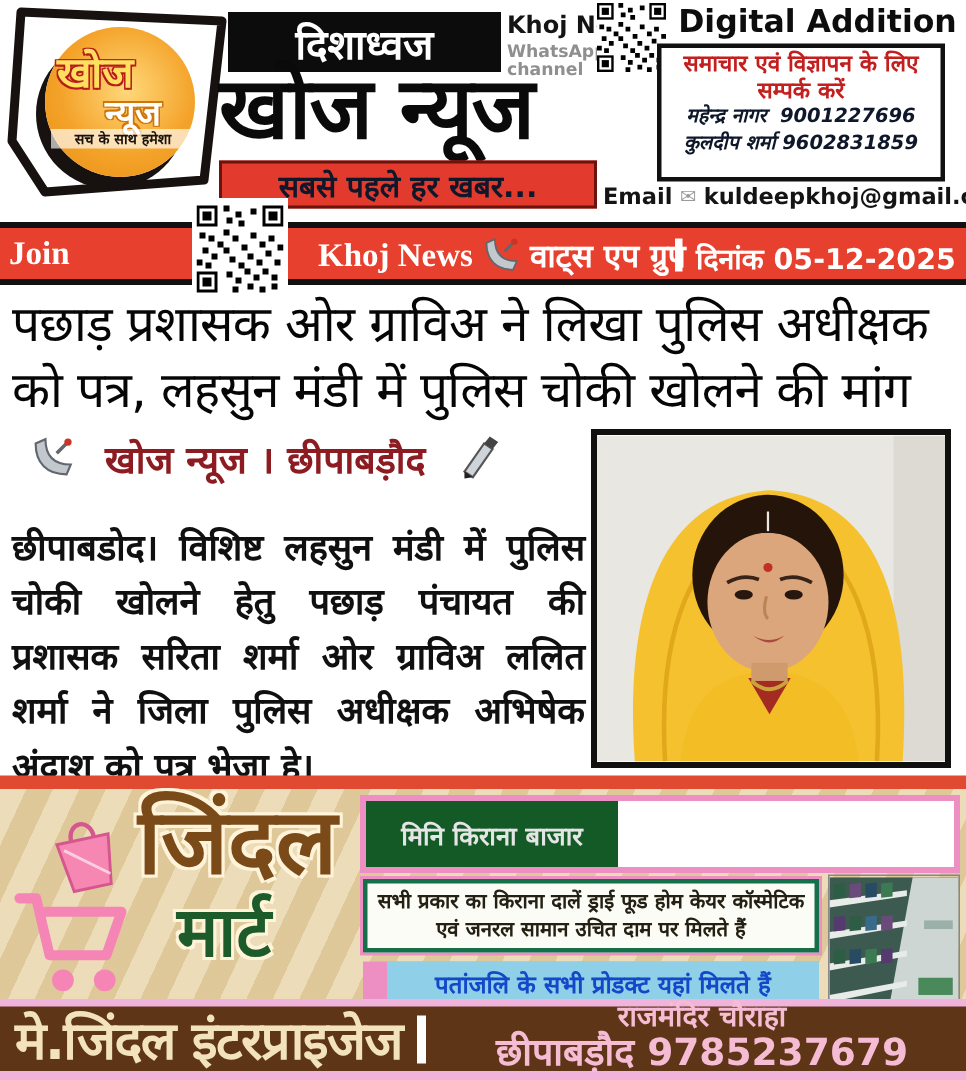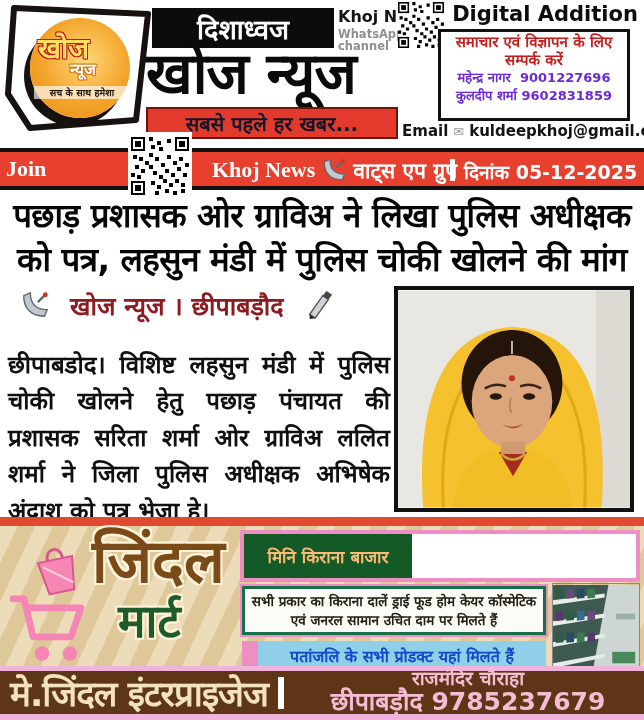--- a/index.html
+++ b/index.html
@@ -13,61 +13,61 @@
 
   
   .logo-shape { position:absolute; left:4px; top:2px; width:150px; height:130px; }
   .logo-circle {
     position:absolute; left:26px; top:16px; width:100px; height:100px; border-radius:50%;
     background:radial-gradient(circle at 55% 42%, #ffd87a 0%, #f4a32a 55%, #e88d12 100%);
     box-shadow:-6px 8px 0 0 #171210;
   }
   .logo-t1 { position:absolute; left:34px; top:26px; font-size:28px; font-weight:900; color:#ffdf5e;
     text-shadow:-1px -1px 0 #b71c1c,1px -1px 0 #b71c1c,-1px 1px 0 #b71c1c,1px 1px 0 #b71c1c; }
-  .logo-t2 { position:absolute; left:66px; top:56px; font-size:16px; font-weight:900; color:#fff;
+  .logo-t2 { position:absolute; left:66px; top:56px; font-size:23px; font-weight:900; color:#fff;
     text-shadow:-1px -1px 0 #d07608,1px -1px 0 #d07608,-1px 1px 0 #d07608,1px 1px 0 #d07608; }
   .logo-tag { position:absolute; left:30px; top:84px; width:96px; font-size:9.5px; font-weight:bold;
     color:#1a120a; text-align:center; background:rgba(255,255,255,.65); }
 
   .flag-box { left:152px; top:8px; width:182px; height:40px; background:#0c0c0c; color:#fff;
     font-size:27px; font-weight:bold; display:flex; align-items:center; justify-content:center; }
   .channel { left:338px; top:8px; width:110px; line-height:1.1; }
   .channel .nm { font-size:16px; font-weight:bold; color:#141414; display:block; }
   .channel .sub { font-size:11.5px; color:#8f8f8f; font-weight:bold; display:block; margin-top:2px; }
   .qr { background:#fff; }
   .qr svg { width:100%; height:100%; display:block; }
   .qr-top { left:398px; top:2px; width:46px; height:46px; }
   .masthead { left:146px; top:34px; width:254px; height:78px; font-size:57px; font-weight:900;
     color:#0a0a0a; white-space:nowrap; letter-spacing:-1px; line-height:78px; }
   .digital { left:452px; top:2px; width:186px; text-align:center; font-size:21px; font-weight:800; color:#0d0d0d; }
   .contact-box { left:438px; top:29px; width:192px; height:92px; border:3px solid #101010;
     background:#fff; padding:2px 3px; text-align:center; }
   .contact-box .ttl { color:#c41f1f; font-weight:900; font-size:15px; line-height:1.18; }
-  .contact-box .row { font-size:13px; font-weight:bold; color:#6d28d9; line-height:1.35; white-space:nowrap; }
+  .contact-box .row { font-size:13px; font-weight:bold; color:#0f172a; line-height:1.35; white-space:nowrap;font-style:italic; }
   .slogan-box { left:146px; top:107px; width:252px; height:32px; background:#e23b2d;
     border:2px solid #6d130d; color:#0f172a; font-size:20px; font-weight:bold;
     display:flex; align-items:center; justify-content:center; }
   .email-row { left:402px; top:122px; width:240px; font-size:15px; font-weight:bold; color:#141414;
     display:flex; align-items:center; gap:5px; white-space:nowrap; }
   .email-row .env { color:#9a9a9a; font-size:13px; }
 
   
   .ticker { left:0; top:148px; width:644px; height:42px; background:#e8402e;
     border-top:4px solid #111; border-bottom:4px solid #111; }
   .join { position:absolute; left:6px; top:4px; color:#fff; font-size:22px; font-weight:bold;
     font-family:"Liberation Serif","DejaVu Serif",serif; }
   .qr-strip { left:128px; top:132px; width:64px; height:68px; padding:3px; z-index:5; }
   .grp { position:absolute; left:212px; top:4px; display:flex; align-items:center; gap:6px; color:#fff; }
   .grp .b1 { font-size:22px; font-weight:bold; font-family:"Liberation Serif","DejaVu Serif",serif; }
   .grp .b2 { font-size:21px; font-weight:bold; }
   .tick-div { position:absolute; left:450px; top:7px; width:5px; height:22px; background:#fff; }
   .tick-date { position:absolute; left:464px; top:7px; color:#fff; font-size:19px; font-weight:bold; white-space:nowrap; }
 
   
-  .headline { left:8px; top:194px; width:628px; text-align:center; font-size:33px; font-weight:700;
+  .headline { left:8px; top:194px; width:628px; text-align:left; font-size:33px; font-weight:400;
     color:#060606; line-height:1.34; letter-spacing:-.5px; }
   .byline { left:20px; top:288px; width:360px; display:flex; align-items:center; gap:20px;
     color:#8c1c22; font-size:25px; font-weight:900; }
   .byline svg { width:30px; height:30px; }
   .body-text { left:8px; top:330px; width:382px; font-size:24px; font-weight:bold; color:#101010;
     text-align:justify; line-height:1.52;margin-top:17px; }
   .photo-frame { left:394px; top:286px; width:240px; height:226px; border:4px solid #101010; background:#fff; }
   .photo-frame svg { width:100%; height:100%; display:block; }
   .red-divider { left:0; top:517px; width:644px; height:9px; background:#e04a30; }
 
@@ -75,21 +75,21 @@
   .ad { left:0; top:526px; width:644px; height:194px;
     background:repeating-linear-gradient(115deg, rgba(255,255,255,.22) 0 16px, rgba(150,110,50,.10) 16px 32px), #e7d2a4; }
   .bag-icon { position:absolute; left:20px; top:12px; width:74px; height:62px; transform:rotate(-12deg); }
   .brand1 { position:absolute; left:92px; top:-8px; font-size:60px; font-weight:900; color:#7a4a18;
     text-shadow:-2px -2px 0 #fff4da,2px -2px 0 #fff4da,-2px 2px 0 #fff4da,2px 2px 0 #fff4da; }
   .cart-icon { position:absolute; left:4px; top:64px; width:96px; height:78px; }
   .brand2 { position:absolute; left:118px; top:62px; font-size:46px; font-weight:900; color:#1d5c2a;
     text-shadow:-2px -2px 0 #fff4da,2px -2px 0 #fff4da,-2px 2px 0 #fff4da,2px 2px 0 #fff4da; }
   .tags-row { position:absolute; left:240px; top:4px; width:400px; height:52px; background:#fff;
     border:4px solid #ee8fc4; display:flex; }
-  .tag-box { background:#145a26; color:#fdba74; font-size:17px; font-weight:bold;
+  .tag-box { background:#145a26; color:#e5e5e5; font-size:17px; font-weight:bold;
     display:flex; align-items:center; justify-content:center; white-space:nowrap; }
   .tag-box.t1 { flex:0 0 168px; margin-right:6px; }
   .tag-box.t2 { flex:1; }
   .desc-box { position:absolute; left:242px; top:60px; width:304px; height:49px; background:#fcfcf6;
     border:3px solid #15704a; box-shadow:0 0 0 2px #ee8fc4; color:#242014; font-size:13.5px; font-weight:bold;
     display:flex; align-items:center; justify-content:center; text-align:center; line-height:1.4; padding:0 4px; }
   .pata-row { position:absolute; left:242px; top:115px; width:304px; height:30px; background:#ee8fc4; display:flex; }
   .pata-box { margin-left:16px; flex:1; background:#8fd0e8; color:#1348c8; font-size:16px; font-weight:900;
     display:flex; align-items:center; justify-content:center; white-space:nowrap; }
   .shelf-photo { position:absolute; left:552px; top:57px; width:88px; height:88px; border:1px solid #888; }

